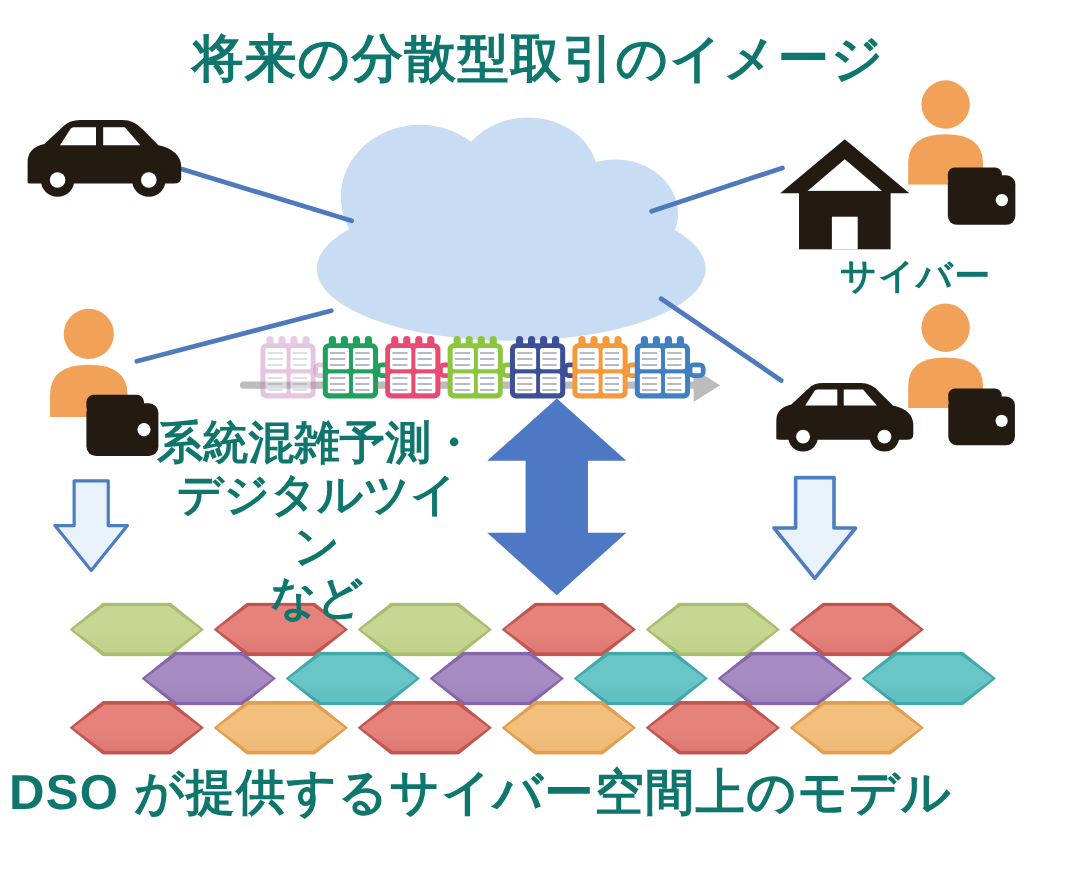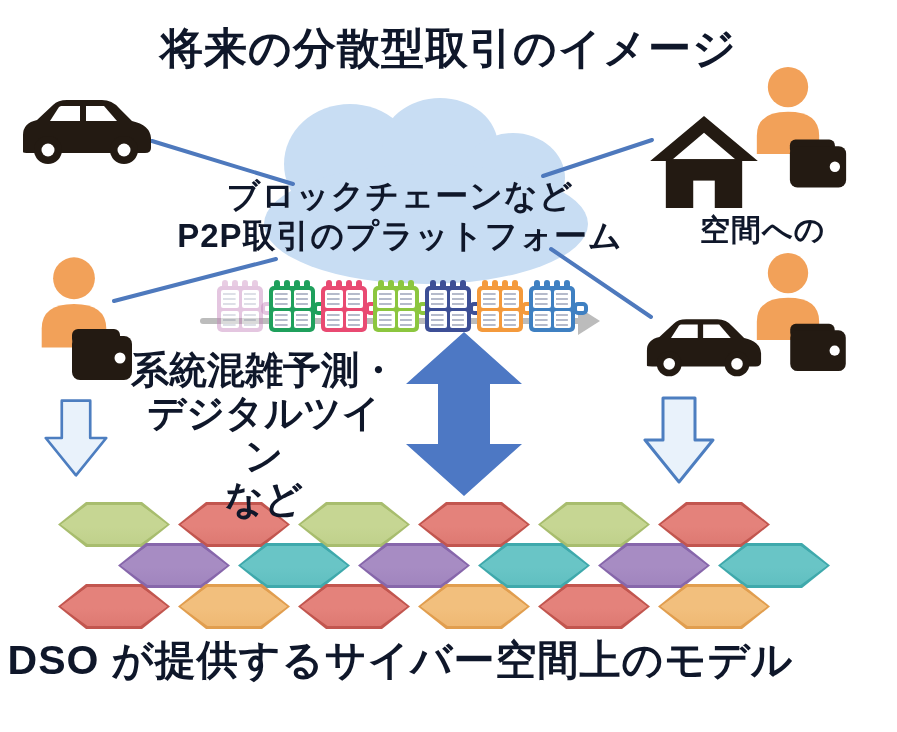--- a/index.html
+++ b/index.html
@@ -4,21 +4,21 @@
 <style>
   html,body{margin:0;padding:0;}
   body{
     font-family:"Liberation Sans", sans-serif;
     background:#ffffff;
     width:897px;height:732px;overflow:hidden;
   }
   #canvas{position:relative;width:897px;height:732px;background:#ffffff;}
 
   .abs{position:absolute;}
-  .jp{color:#0f172a;font-weight:700;}
+  .jp{color:#0f766e;font-weight:700;}
 
   #title{left:0;top:20px;width:897px;text-align:center;font-size:43px;letter-spacing:1px;z-index:5;}
 
   #cloud-svg{left:256px;top:92px;z-index:1;}
   #cloud-text{left:148px;top:176px;width:504px;text-align:center;font-size:33px;line-height:40px;white-space:pre-line;z-index:5;letter-spacing:1px;}
 
   #connectors{left:0;top:0;z-index:2;}
 
   .icon-wrap{z-index:3;}
 
@@ -60,22 +60,20 @@
   <div id="title" class="abs jp">将来の分散型取引のイメージ</div>
 
   <svg id="cloud-svg" class="abs" width="340" height="198">
     <g fill="#c8ddf3">
       <ellipse cx="94" cy="72" rx="66" ry="60"></ellipse>
       <ellipse cx="184" cy="54" rx="58" ry="48"></ellipse>
       <ellipse cx="257" cy="86" rx="52" ry="45"></ellipse>
       <ellipse cx="170" cy="132" rx="162" ry="60"></ellipse>
     </g>
   </svg>
-  <div id="cloud-text" class="abs jp">ブロックチェーンなど
-P2P取引のプラットフォーム</div>
 
   <svg id="connectors" class="abs" width="897" height="732">
     <g stroke="#4e79bd" stroke-width="4" stroke-linecap="round">
       <line x1="152" y1="141" x2="293" y2="184"></line>
       <line x1="114" y1="301" x2="276" y2="259"></line>
       <line x1="543" y1="176" x2="652" y2="140"></line>
       <line x1="551" y1="249" x2="651" y2="317"></line>
     </g>
   </svg>
 
@@ -107,21 +105,21 @@
 
   <svg class="abs icon-wrap" style="left:750px;top:66px" width="76" height="88" viewBox="0 0 80 96">
     <circle cx="40" cy="23" r="22" fill="#f2a159"></circle>
     <path fill="#f2a159" d="M6,96 V76 Q6,50 40,50 Q74,50 74,76 V96 Z"></path>
   </svg>
   <svg class="abs icon-wrap" style="left:788px;top:137px;z-index:4" width="60" height="52" viewBox="0 0 64 54">
     <rect x="2" y="2" width="48" height="16" rx="6" fill="#231a12"></rect>
     <rect x="2" y="9" width="60" height="44" rx="8" fill="#231a12"></rect>
     <circle cx="50" cy="31" r="5.5" fill="#ffffff"></circle>
   </svg>
-  <div id="label-real" class="abs jp">空間への</div>
+  <div id="label-real" class="abs jp">サイバー</div>
 
   <svg class="abs icon-wrap" style="left:750px;top:252px" width="76" height="88" viewBox="0 0 80 96">
     <circle cx="40" cy="23" r="22" fill="#f2a159"></circle>
     <path fill="#f2a159" d="M6,96 V76 Q6,50 40,50 Q74,50 74,76 V96 Z"></path>
   </svg>
   <svg class="abs icon-wrap" style="left:642px;top:313px" width="124" height="66" viewBox="0 0 138 74">
     <path fill="#231a12" d="M5,59 V42 Q5,30 19,27 L35,12 Q40,7 49,7 H84 Q94,7 101,15 L114,28 Q132,32 133,45 V55 Q133,60 127,60 H11 Q5,60 5,59 Z"></path>
     <polygon fill="#ffffff" points="43,13 62,13 62,28 32,28 41,14"></polygon>
     <polygon fill="#ffffff" points="68,13 86,13 99,28 68,28"></polygon>
     <circle cx="30" cy="57" r="14" fill="#231a12"></circle>

